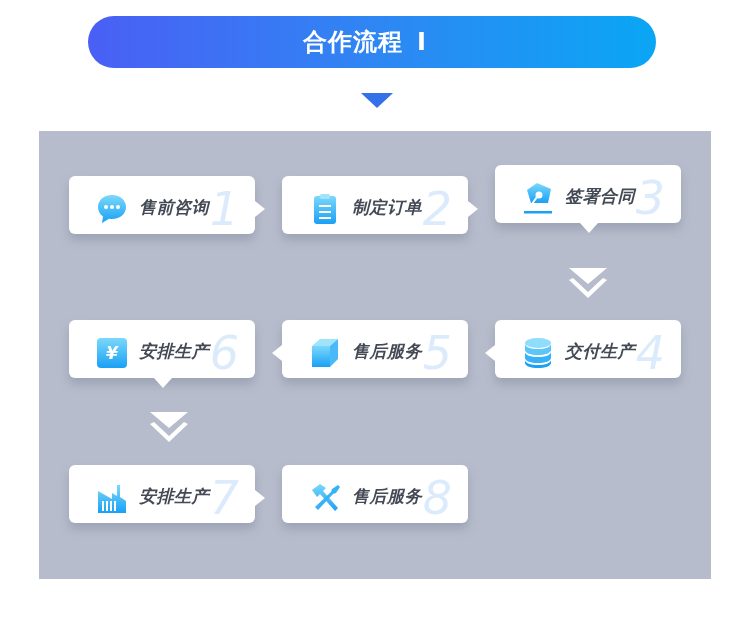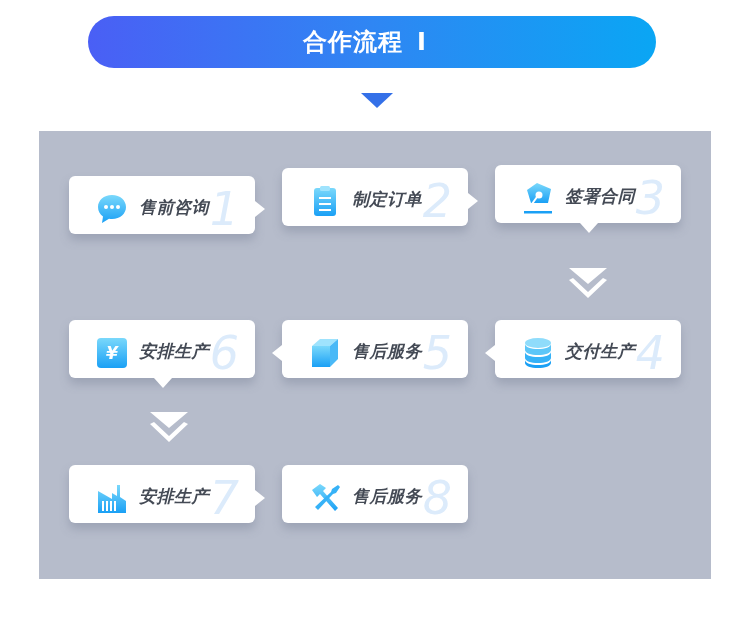--- a/index.html
+++ b/index.html
@@ -97,21 +97,21 @@
         <path d="M17 3C8.7 3 3 8.5 3 15c0 4 2 7.4 5 9.5L7 31l7-4.2c1 .2 2 .2 3 .2 8.3 0 14-5.5 14-12S25.3 3 17 3z" fill="url(#ig)"></path>
         <circle cx="11" cy="15" r="2" fill="#fff"></circle>
         <circle cx="17" cy="15" r="2" fill="#fff"></circle>
         <circle cx="23" cy="15" r="2" fill="#fff"></circle>
       </svg>
   </span>
   <span class="label">售前咨询</span>
   <span class="num">1</span>
 </div>
 
-<div class="card arrow-r" style="left:282px; top:168px;padding-left:44px;">
+<div class="card arrow-r" style="left:282px; top:176px;padding-left:44px;">
   <span class="icon">
     <svg width="34" height="34" viewBox="0 0 34 34">
         <rect x="6" y="4" width="22" height="28" rx="3" fill="url(#ig)"></rect>
         <rect x="12" y="2" width="10" height="5" rx="1.5" fill="#9fe3fd"></rect>
         <rect x="11" y="13" width="12" height="2" fill="#fff"></rect>
         <rect x="11" y="19" width="12" height="2" fill="#fff"></rect>
         <rect x="11" y="25" width="12" height="2" fill="#fff"></rect>
       </svg>
   </span>
   <span class="label">制定订单</span>

